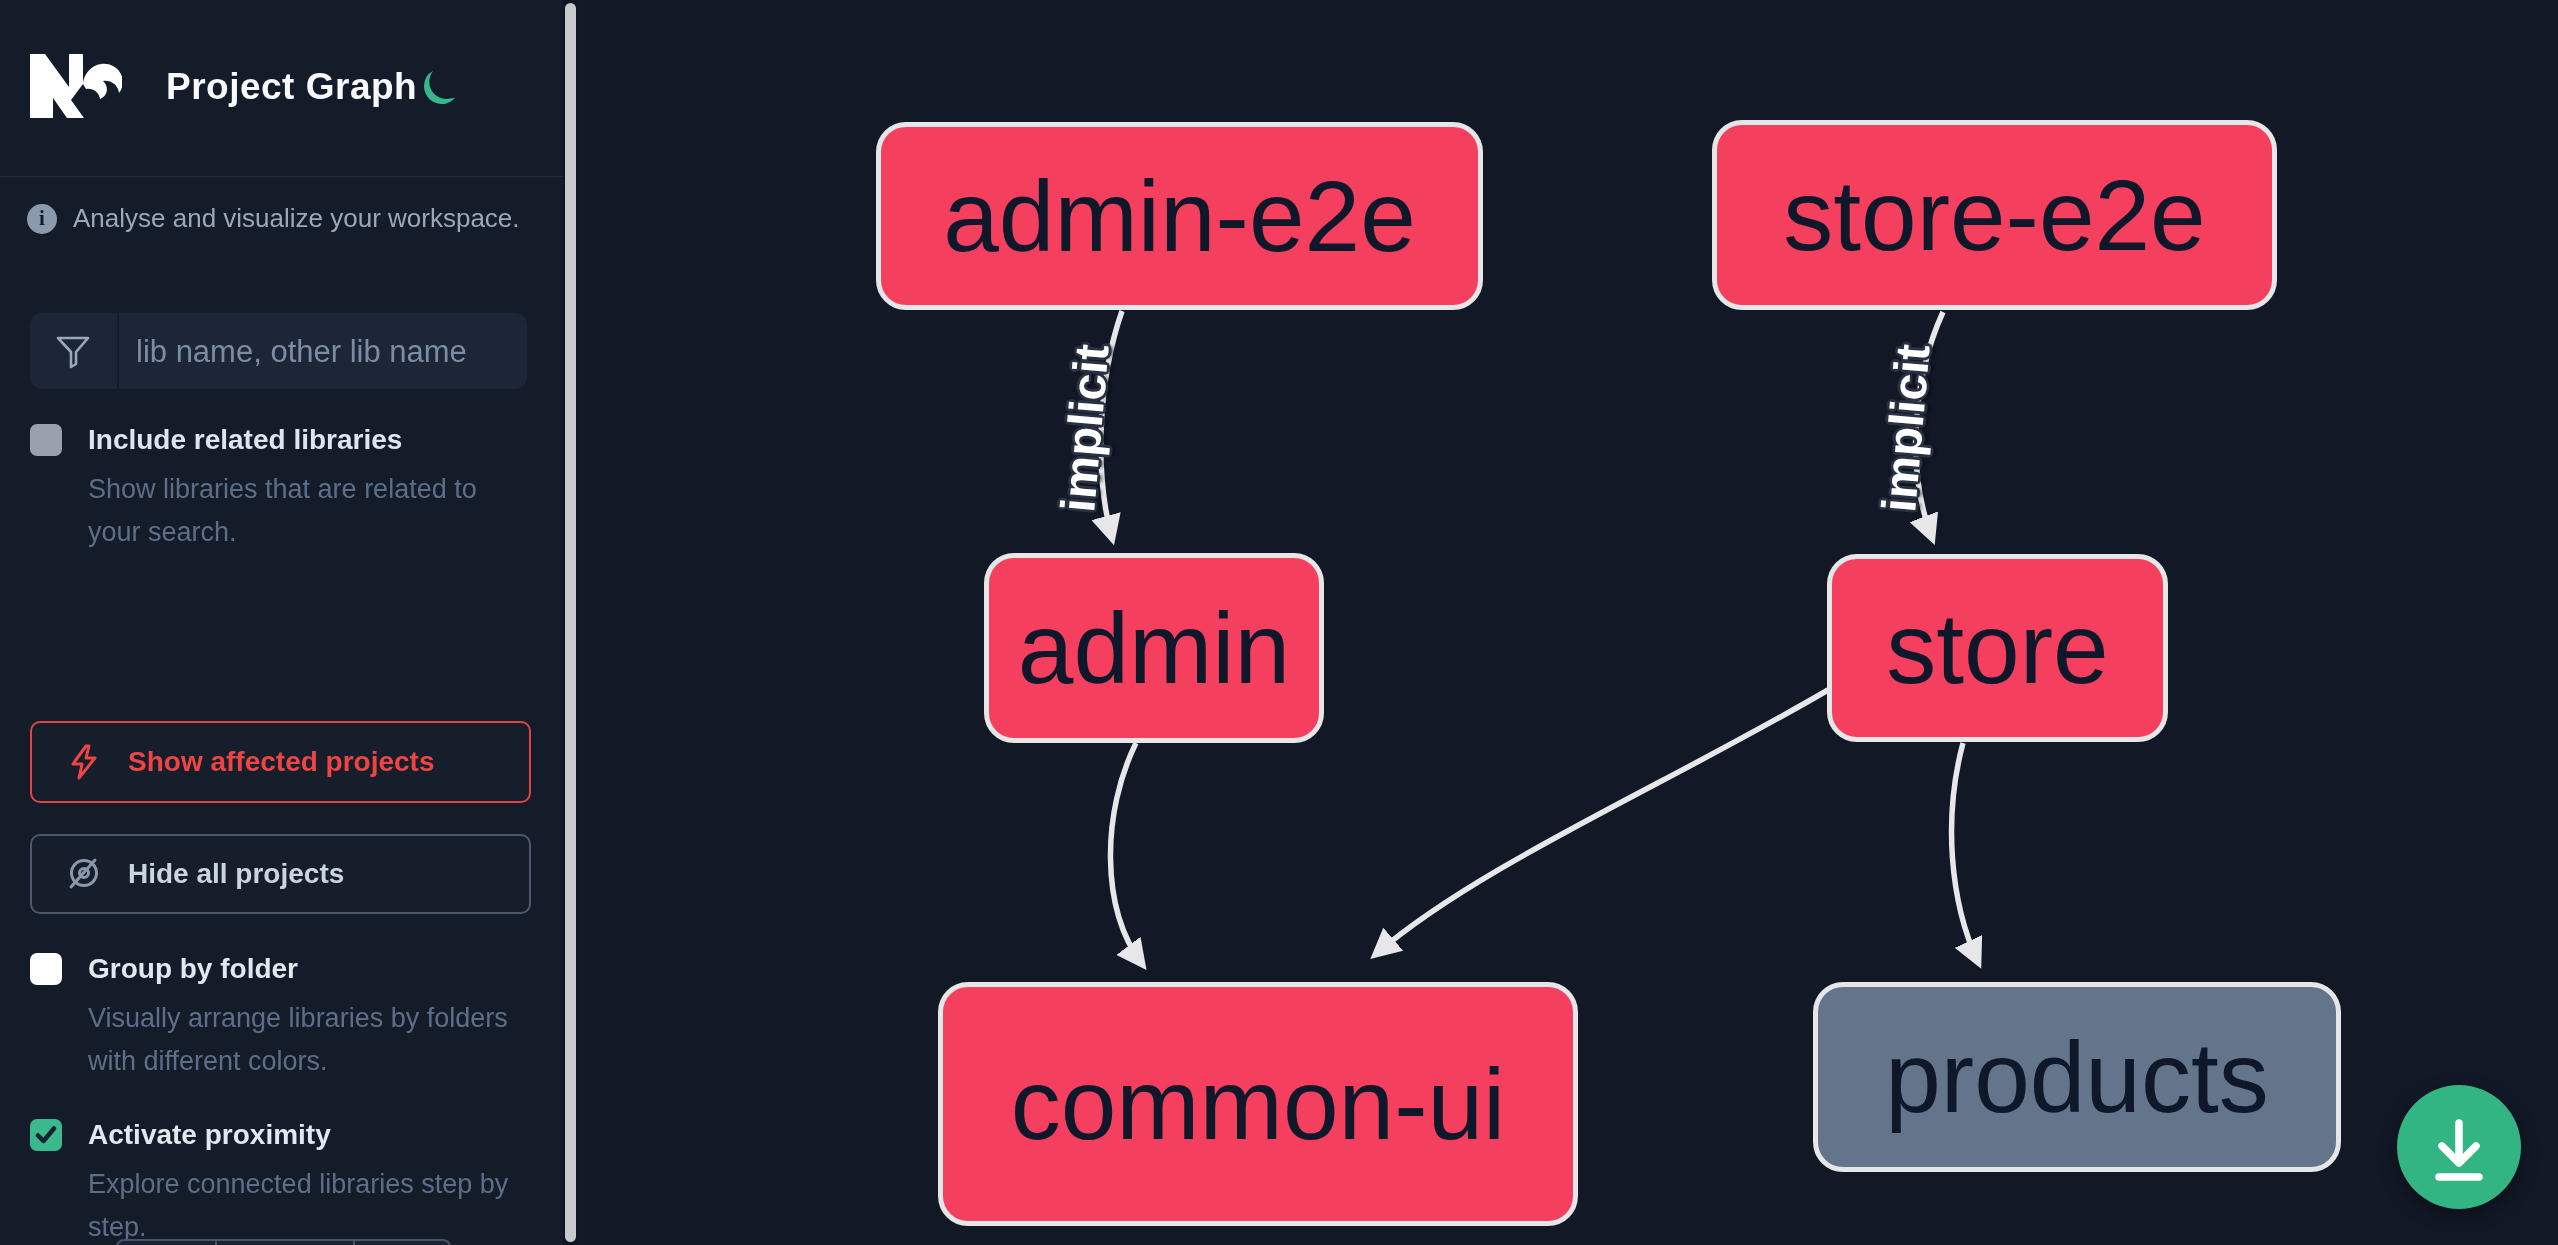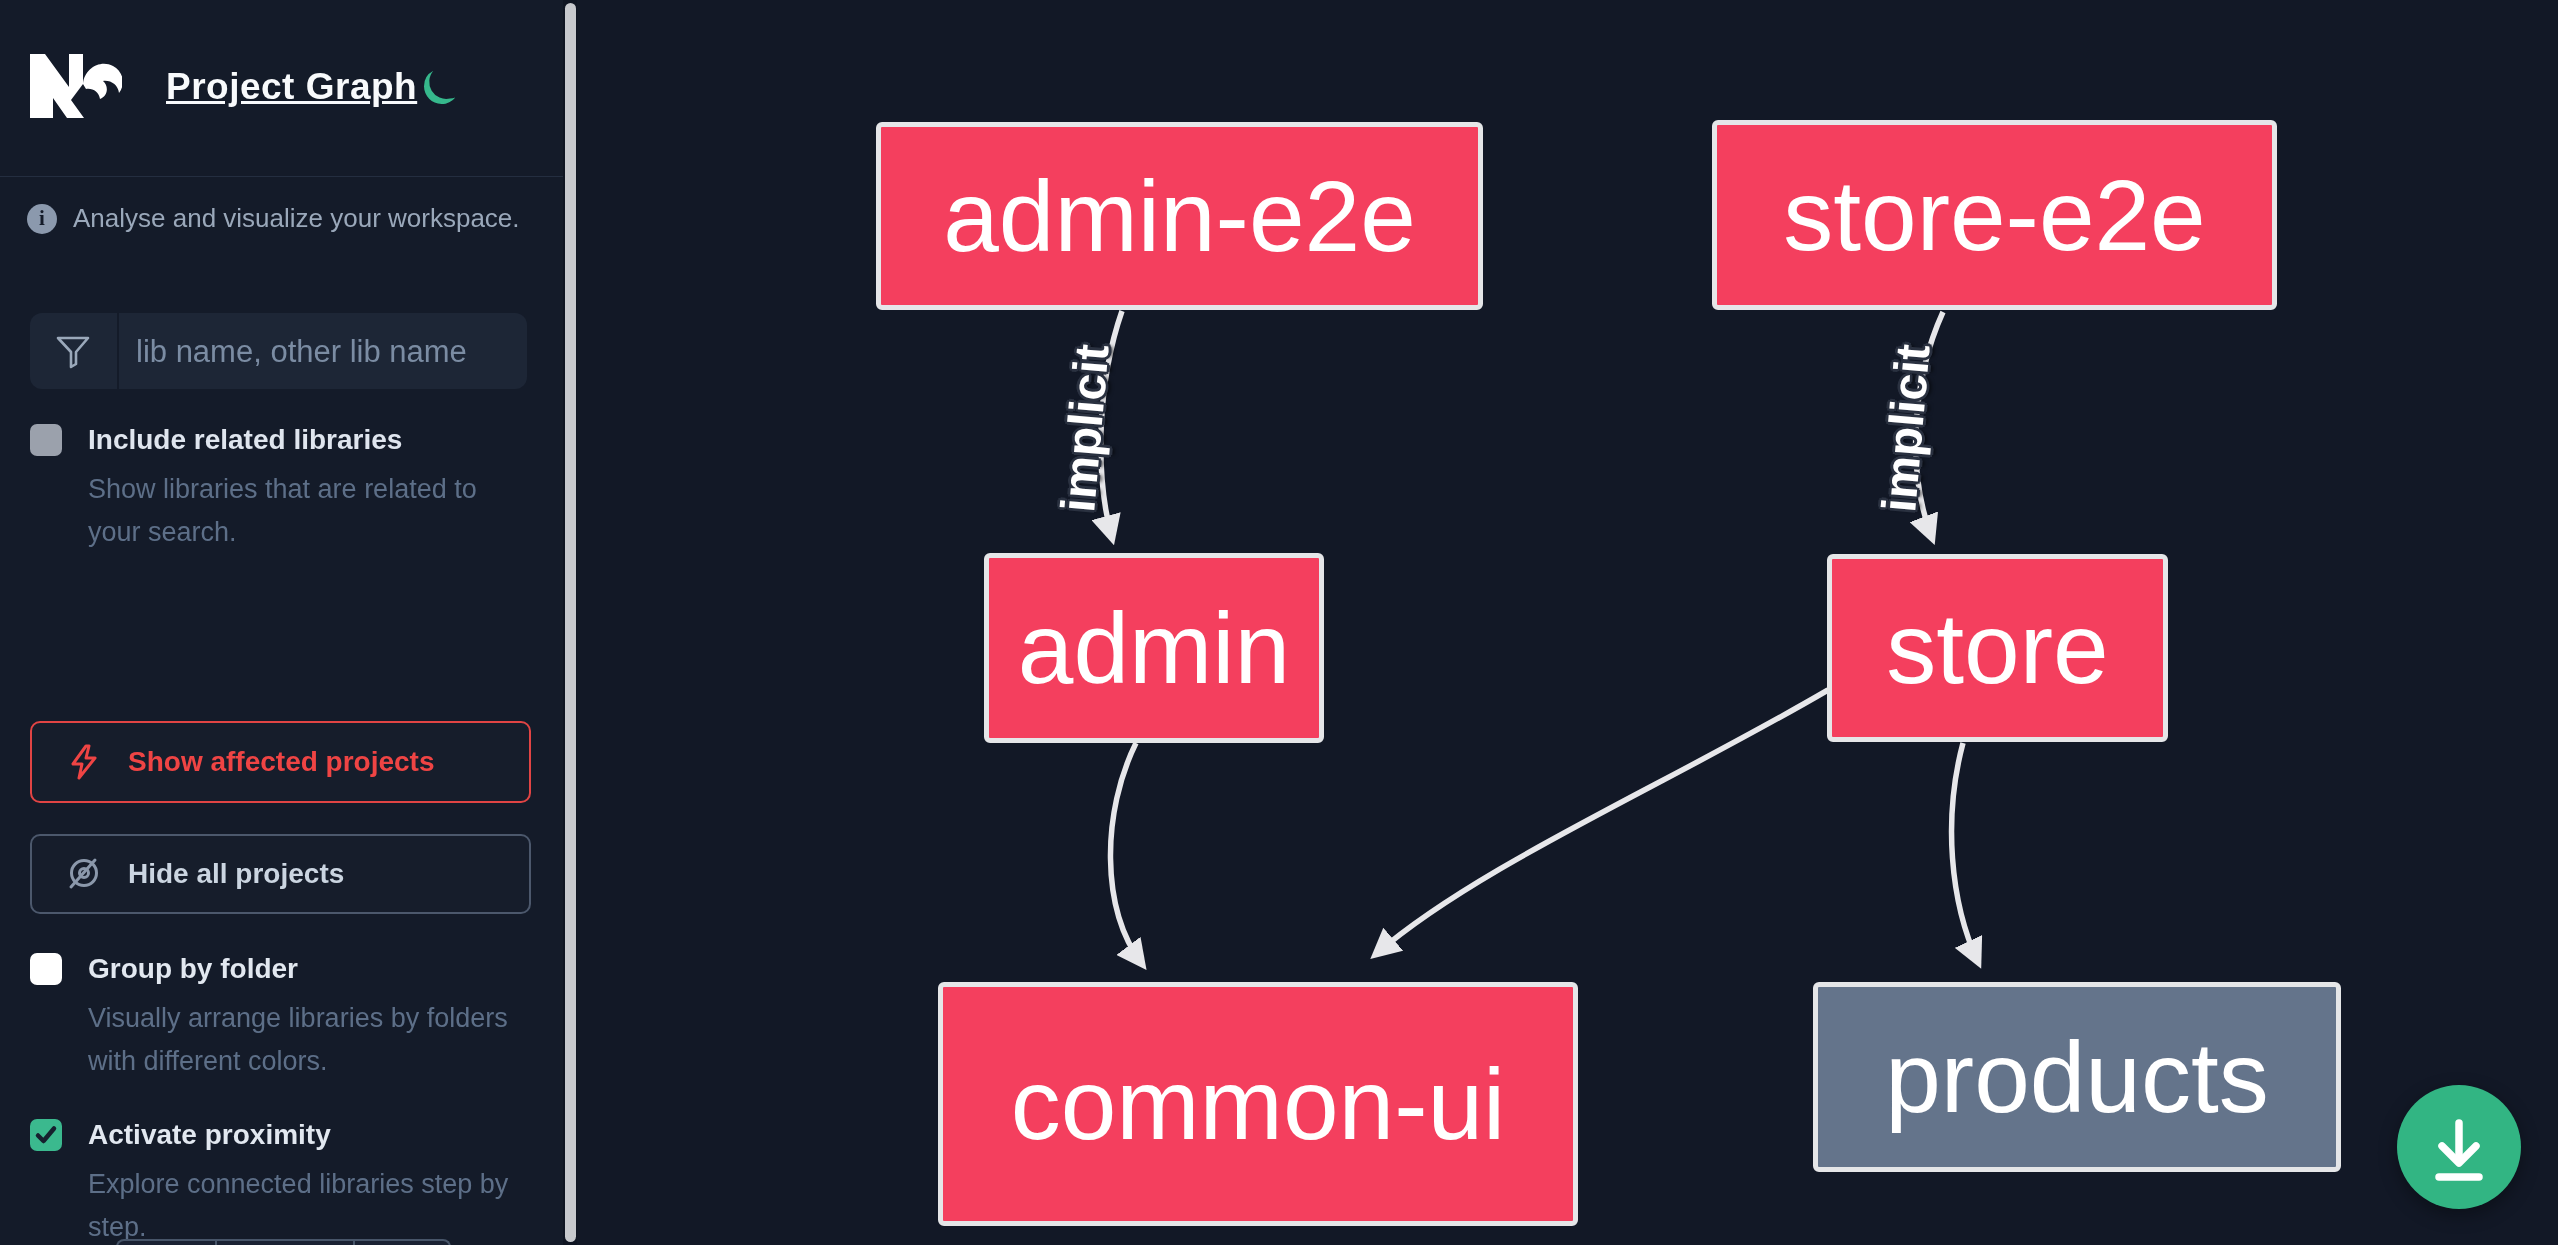--- a/index.html
+++ b/index.html
@@ -5,21 +5,21 @@
   html,body{margin:0;padding:0;}
   body{
     width:2558px;height:1245px;overflow:hidden;position:relative;
     background:#121826;font-family:"Liberation Sans",sans-serif;
     -webkit-font-smoothing:antialiased;
   }
   
   .sidebar{position:absolute;left:0;top:0;width:563px;height:1245px;background:#141b29;}
   .sb-header{position:absolute;left:0;top:0;width:563px;height:176px;border-bottom:1px solid #242e40;}
   .logo{position:absolute;left:28px;top:52px;width:94px;height:68px;}
-  .app-title{position:absolute;left:166px;top:66px;font-size:37px;font-weight:700;color:#f8fafc;letter-spacing:.5px;text-decoration:underline;}
+  .app-title{position:absolute;left:166px;top:66px;font-size:37px;font-weight:700;color:#f8fafc;letter-spacing:.5px;}
   .moon{position:absolute;left:420px;top:64px;width:42px;height:42px;cursor:pointer;}
   .tagline-row{position:absolute;left:27px;top:203px;display:flex;align-items:center;gap:16px;}
   .info-dot{width:30px;height:30px;border-radius:50%;background:#8b99ad;color:#141b29;
     font-size:21px;font-weight:700;display:flex;align-items:center;justify-content:center;font-family:"Liberation Serif",serif;}
   .tagline{font-size:26px;color:#9aa8ba;}
   .search{position:absolute;left:30px;top:313px;width:497px;height:76px;background:#1d2636;border-radius:12px;}
   .search .funnel{position:absolute;left:22px;top:21px;}
   .search .vdiv{position:absolute;left:87px;top:0;width:2px;height:76px;background:#141b29;}
   .search input{position:absolute;left:104px;top:0;width:370px;height:76px;background:transparent;border:none;outline:none;
     font-size:31px;color:#cbd5e1;font-family:"Liberation Sans",sans-serif;}
@@ -41,22 +41,22 @@
   .btn-plain{top:834px;height:80px;border:2px solid #4c586c;}
   .sliver{position:absolute;left:116px;top:1239px;width:331px;height:6px;background:#1a2233;
     border:2px solid #475569;border-bottom:none;border-radius:10px 10px 0 0;}
   .sliver i{position:absolute;top:0;width:2px;height:6px;background:#475569;}
   
   .sb-scroll{position:absolute;left:563px;top:0;width:14px;height:1245px;background:#0f1522;}
   .sb-thumb{position:absolute;left:1.5px;top:3px;width:11px;height:1239px;border-radius:6px;background:#c7c9cd;}
   
   .canvas{position:absolute;left:577px;top:0;width:1981px;height:1245px;background:#121826;}
   .edges{position:absolute;left:0;top:0;}
-  .node{position:absolute;box-sizing:border-box;border:5px solid #e5e6e8;border-radius:6px;
-    display:flex;align-items:center;justify-content:center;color:#ffffff;font-size:100px;cursor:pointer;}
+  .node{position:absolute;box-sizing:border-box;border:5px solid #e5e6e8;border-radius:30px;
+    display:flex;align-items:center;justify-content:center;color:#0f172a;font-size:100px;cursor:pointer;}
   .node.affected{background:#f43f5e;}
   .node.normal{background:#64748b;}
   .edge-label{position:absolute;font-size:48px;font-weight:700;color:#ffffff;white-space:nowrap;
     transform:translate(-50%,-50%) rotate(-85deg);
     text-shadow:-3px 0 0 #2a3140,3px 0 0 #2a3140,0 -3px 0 #2a3140,0 3px 0 #2a3140,
       -2px -2px 0 #2a3140,2px 2px 0 #2a3140,-2px 2px 0 #2a3140,2px -2px 0 #2a3140,0 5px 4px rgba(0,0,0,.55);}
   .fab{position:absolute;left:2397px;top:1085px;width:124px;height:124px;border-radius:50%;
     background:#32b583;display:flex;align-items:center;justify-content:center;cursor:pointer;
     box-shadow:0 6px 18px rgba(0,0,0,.35);}
 </style>

